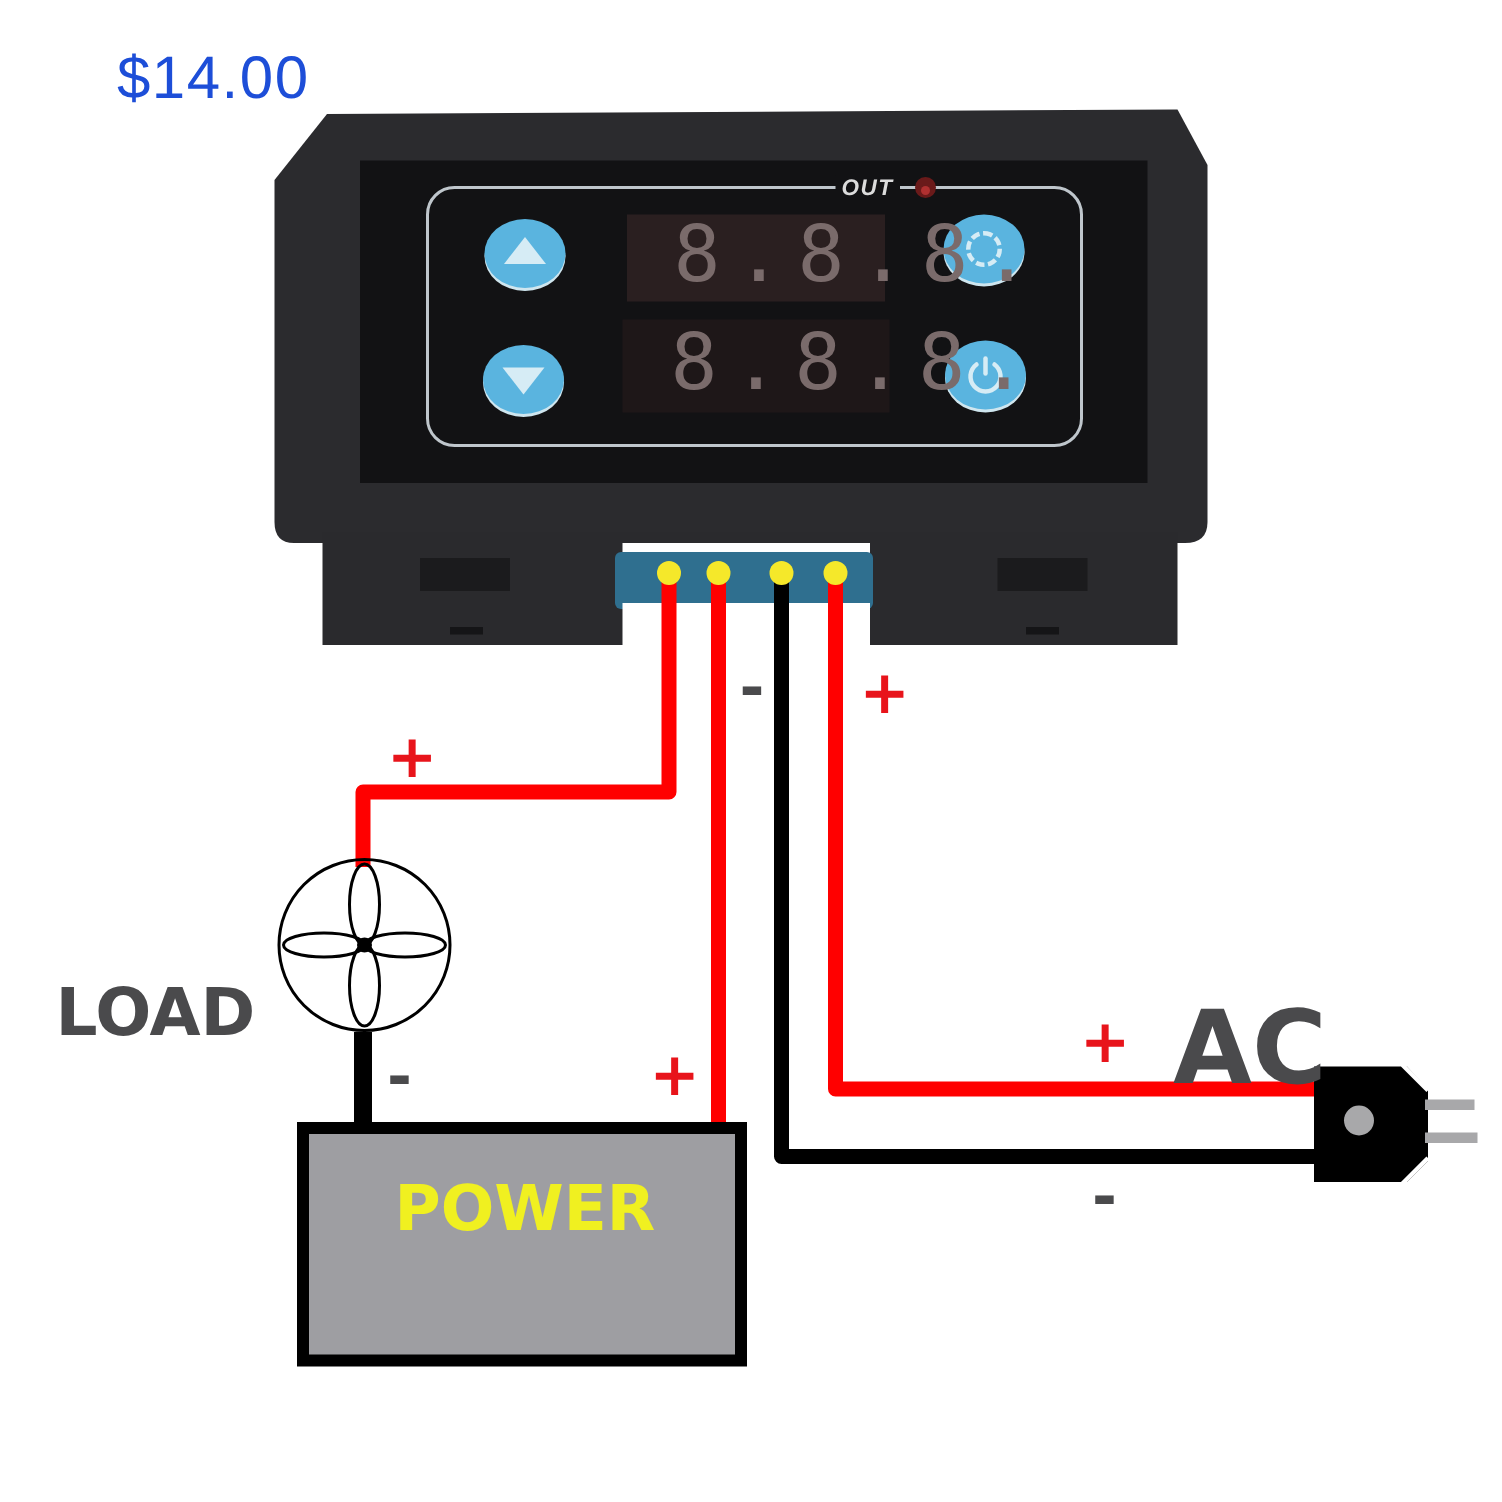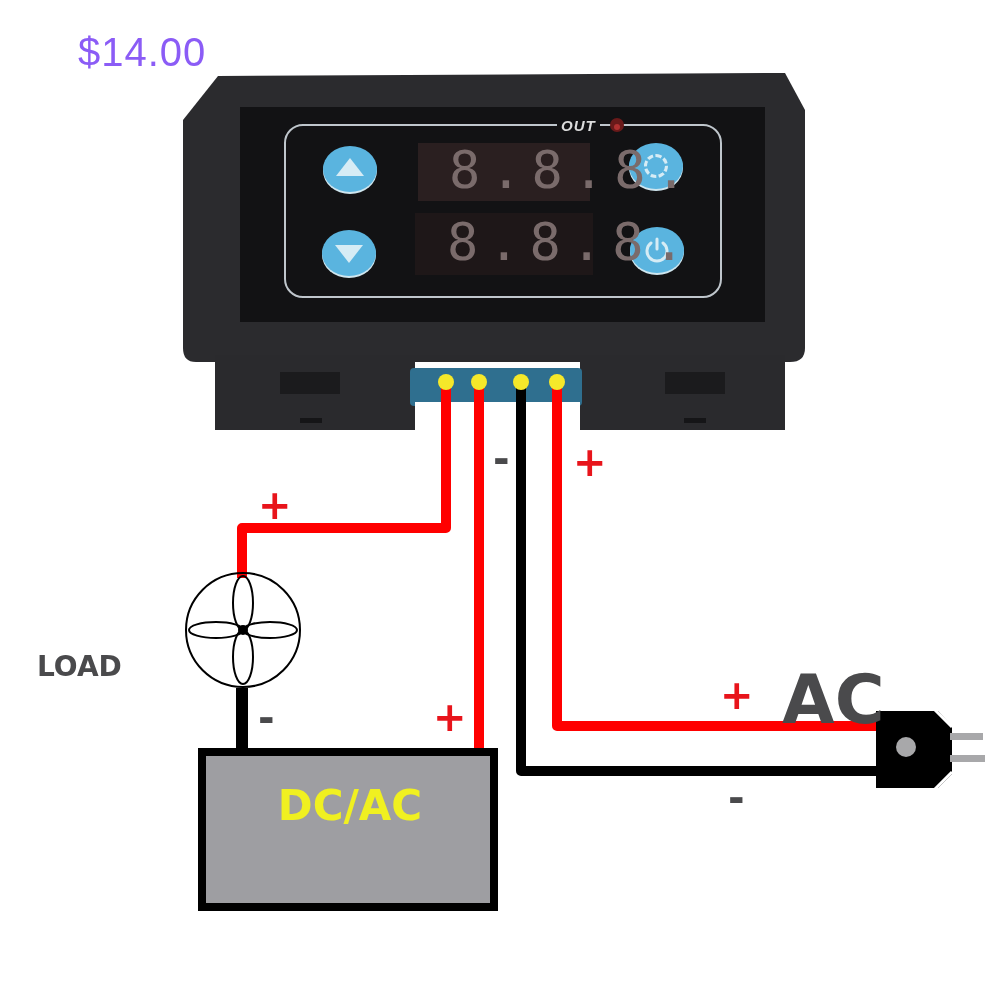--- a/index.html
+++ b/index.html
@@ -1,20 +1,20 @@
 <!DOCTYPE html>
 <html><head>
 <meta charset="utf-8">
 <style>
   html, body { margin:0; padding:0; background:#ffffff; }
   body { width:1001px; height:1001px; position:relative; overflow:hidden; font-family:"Liberation Sans", sans-serif; }
   .abs { position:absolute; }
-  .price { left:78px; top:30px; font-size:40px; color:#8b5cf6; letter-spacing:1px; }
+  .price { left:78px; top:30px; font-size:40px; color:#1d4ed8; letter-spacing:1px; }
   .lbl { font-weight:bold; font-family:"DejaVu Sans", sans-serif; }
-  .load-label { left:37px; top:650px; font-size:28px; color:#4a4a4c;text-align:center; }
+  .load-label { left:37px; top:650px; font-size:44px; color:#4a4a4c;text-align:center; }
   .ac-label { left:782px; top:660px; font-size:68px; color:#4a4a4c; }
   .power-text { left:205px; top:780px; width:290px; text-align:center; font-size:42px; line-height:52px; color:#f0f020; }
   .sign-plus { color:#e8141b; font-size:40px; font-weight:bold; font-family:"DejaVu Sans", sans-serif; }
   .sign-minus { color:#4a4a4c; font-size:40px; font-weight:bold; font-family:"DejaVu Sans", sans-serif; }
   .out-label { left:557px; top:117px; font-size:15px; color:#dcdcdc; font-style:italic; font-weight:bold; letter-spacing:1px; background:#121214; padding:0 4px;text-align:center; }
   .seg { font-family:"DejaVu Sans Mono", monospace; font-size:52px; color:#7a6b6b; letter-spacing:10px;margin-left:24px; }
 </style>
 </head>
 <body>
 
@@ -103,21 +103,21 @@
 </div>
 
 <div class="abs out-label">OUT</div>
 
 <div class="abs seg" style="left:425px;top:140px;">8.8.8.</div>
 <div class="abs seg" style="left:423px;top:212px;">8.8.8.</div>
 
 <div class="abs lbl load-label">LOAD</div>
 <div class="abs lbl ac-label">AC</div>
 <div class="abs lbl power-text">
-  <div>DC/AC</div>
+  <div>POWER</div>
 </div>
 
 <div class="abs sign-plus" style="left:258px;top:482px;">+</div>
 <div class="abs sign-minus" style="left:258px;top:695px;">-</div>
 <div class="abs sign-plus" style="left:433px;top:694px;">+</div>
 <div class="abs sign-minus" style="left:493px;top:436px;">-</div>
 <div class="abs sign-plus" style="left:573px;top:439px;">+</div>
 <div class="abs sign-plus" style="left:720px;top:672px;">+</div>
 <div class="abs sign-minus" style="left:728px;top:775px;">-</div>
 

